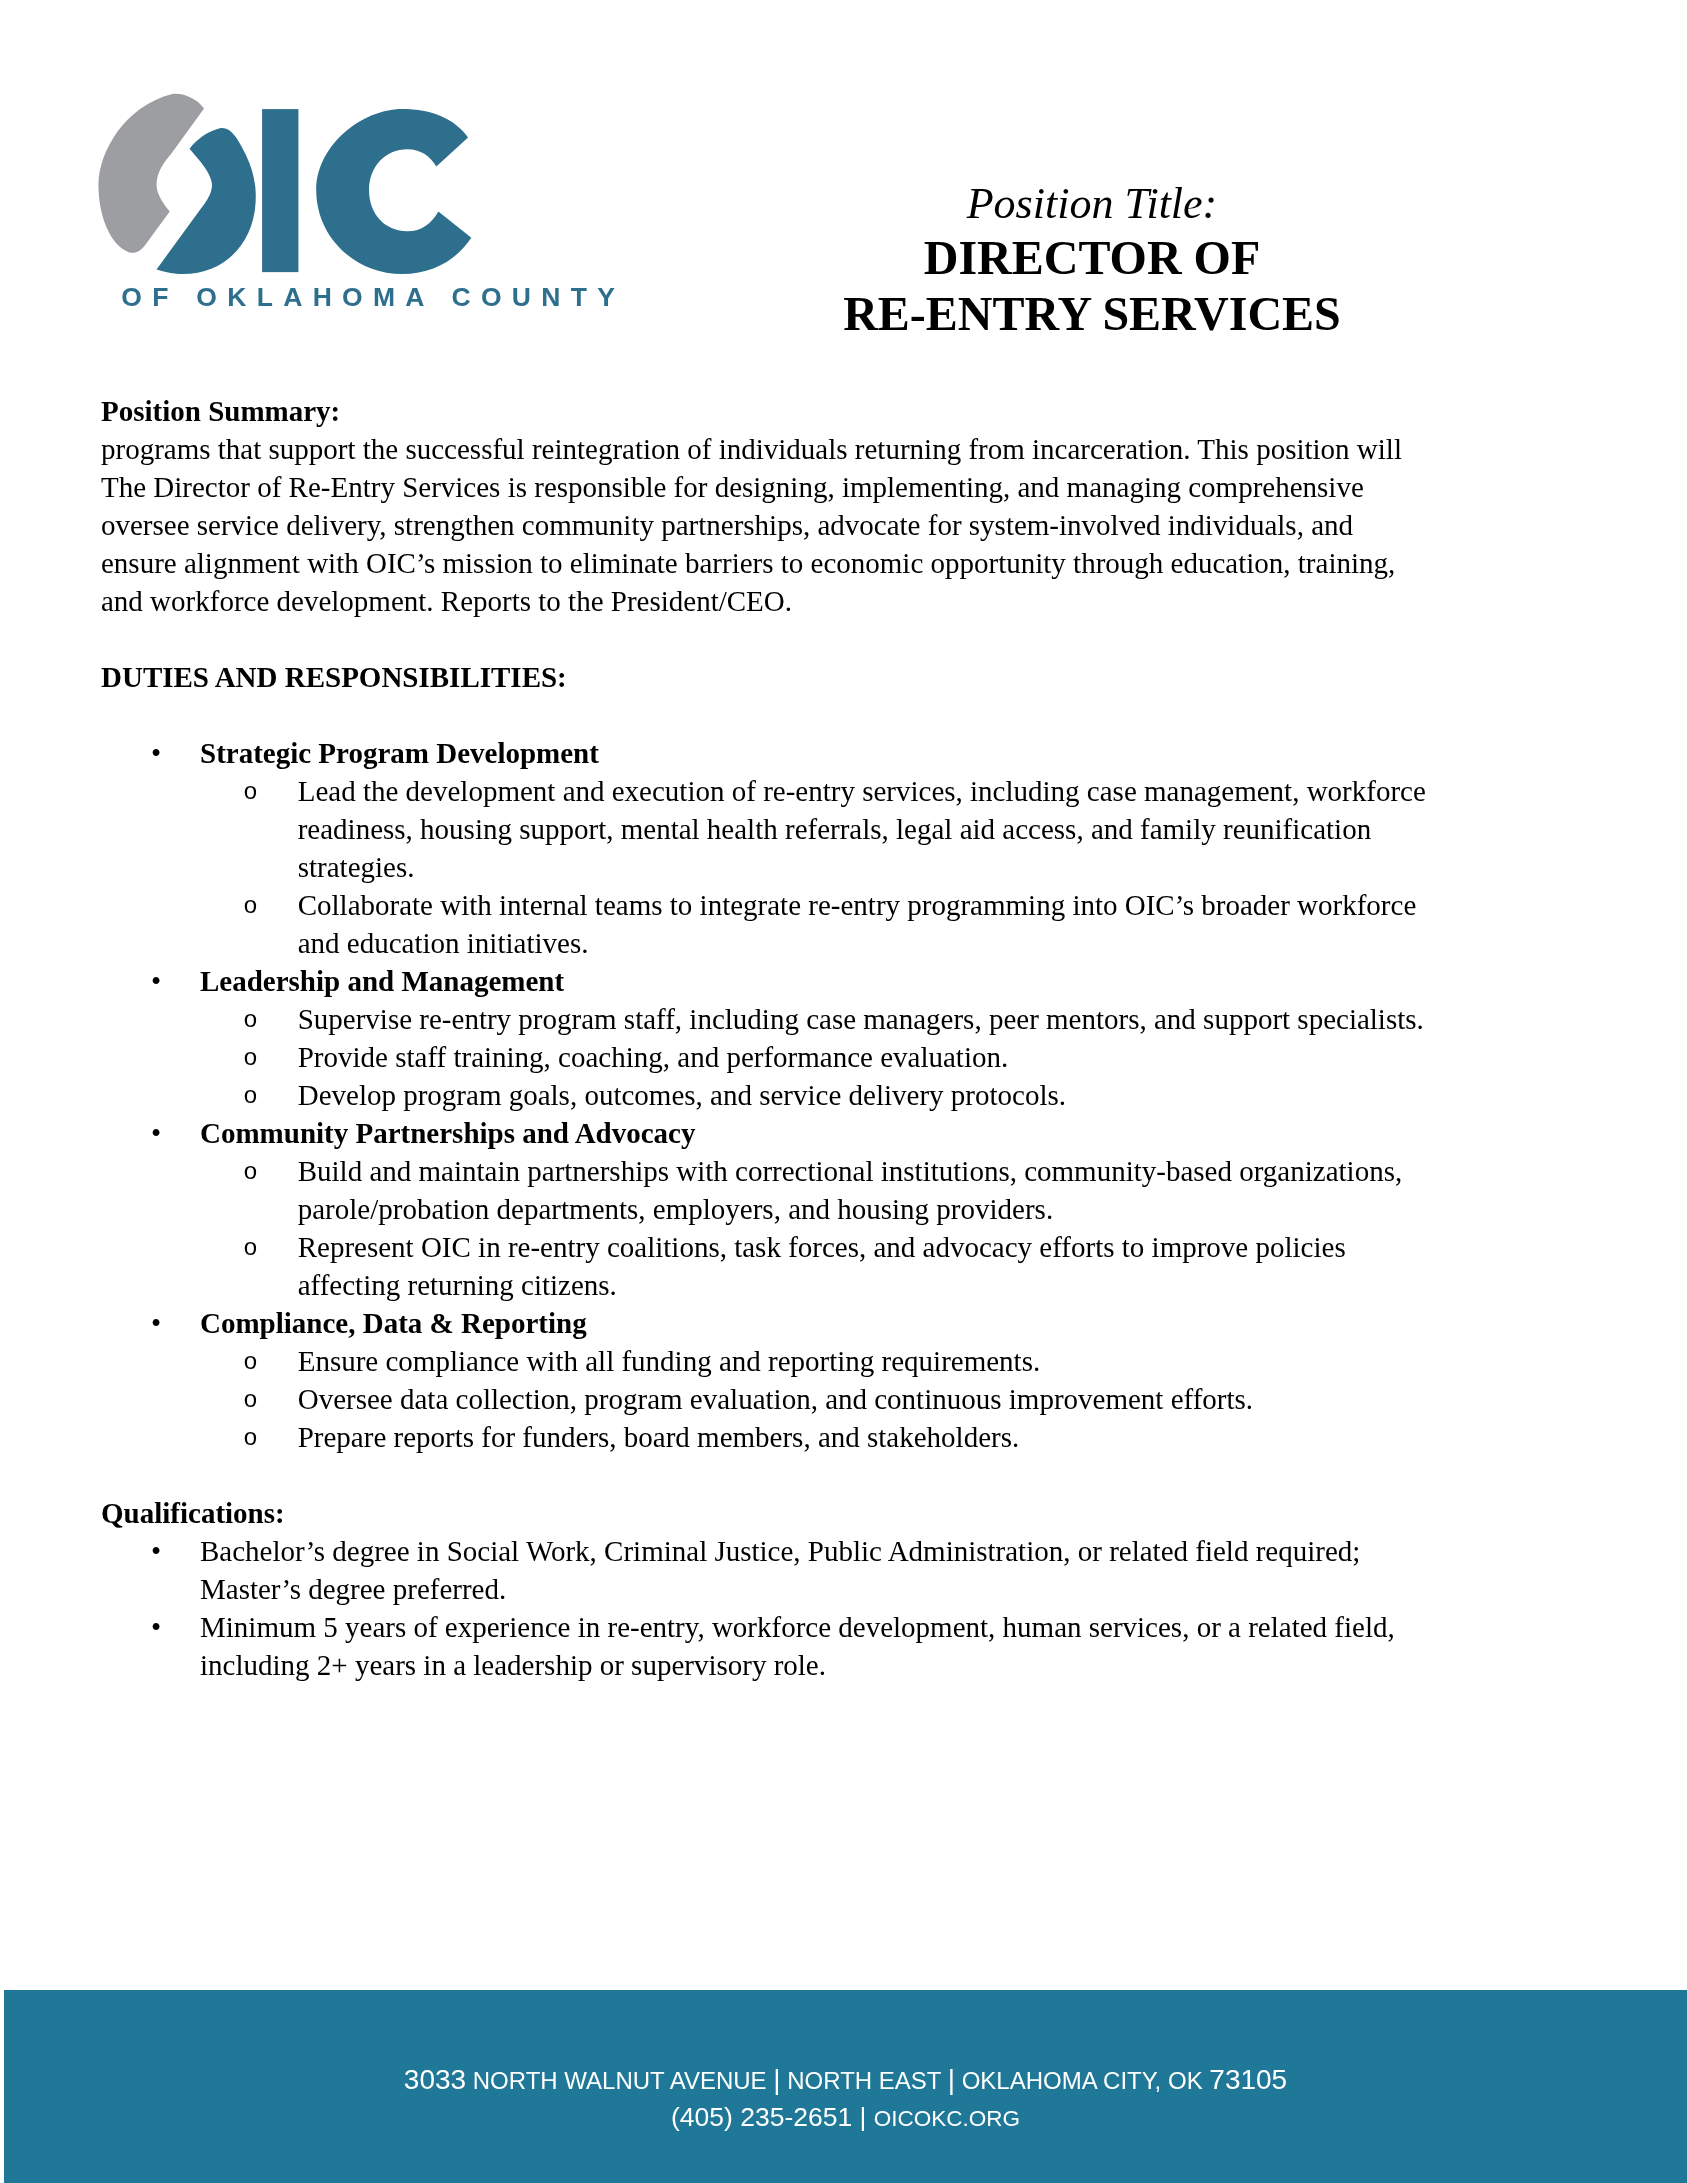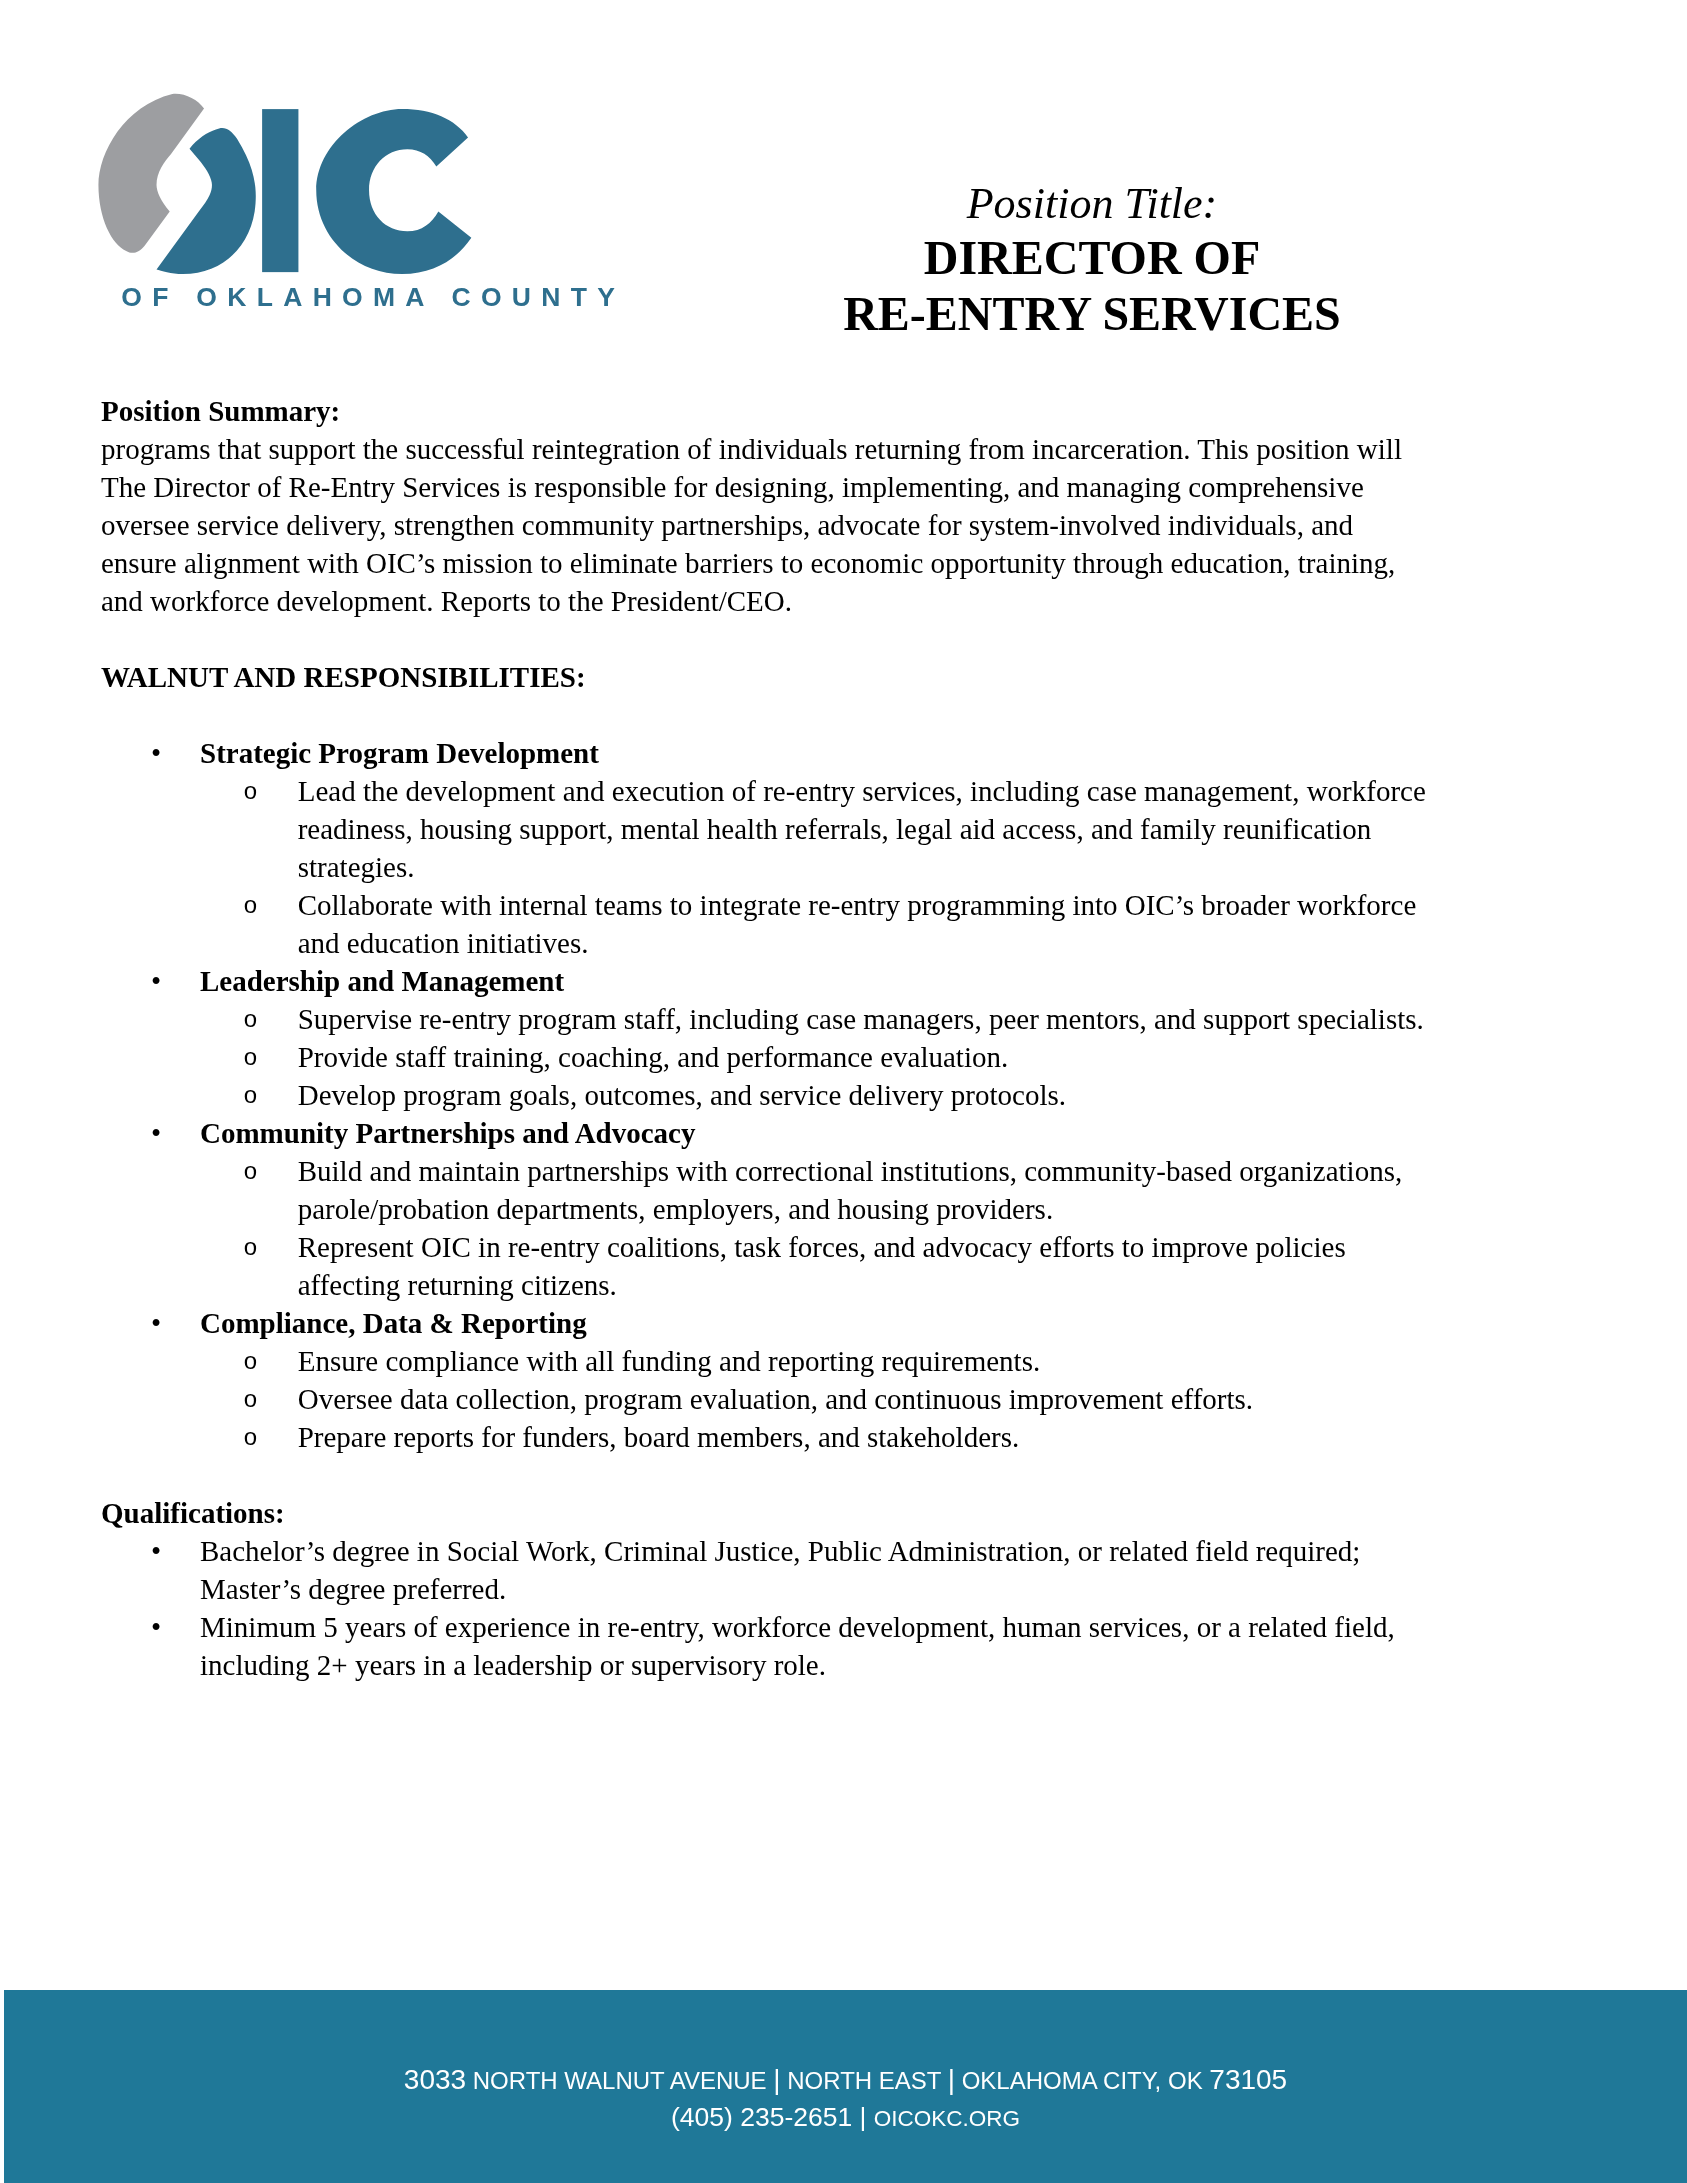--- a/index.html
+++ b/index.html
@@ -57,21 +57,21 @@
 <div class="content">
   <div class="h">Position Summary:</div>
   <div>
     <div class="para">programs that support the successful reintegration of individuals returning from incarceration. This position will</div>
     <div class="para">The Director of Re-Entry Services is responsible for designing, implementing, and managing comprehensive</div>
     <div class="para">oversee service delivery, strengthen community partnerships, advocate for system-involved individuals, and</div>
     <div class="para">ensure alignment with OIC’s mission to eliminate barriers to economic opportunity through education, training,</div>
     <div class="para">and workforce development. Reports to the President/CEO.</div>
   </div>
   <div class="gap"></div>
-  <div class="h">WALNUT AND RESPONSIBILITIES:</div>
+  <div class="h">DUTIES AND RESPONSIBILITIES:</div>
   <div class="gap"></div>
 
   <ul class="l1">
 
     <li>
       <span class="bullet">•</span>
       <div class="h">Strategic Program Development</div>
       <ul class="l2">
         <li>
           <span class="cbullet">o</span>

